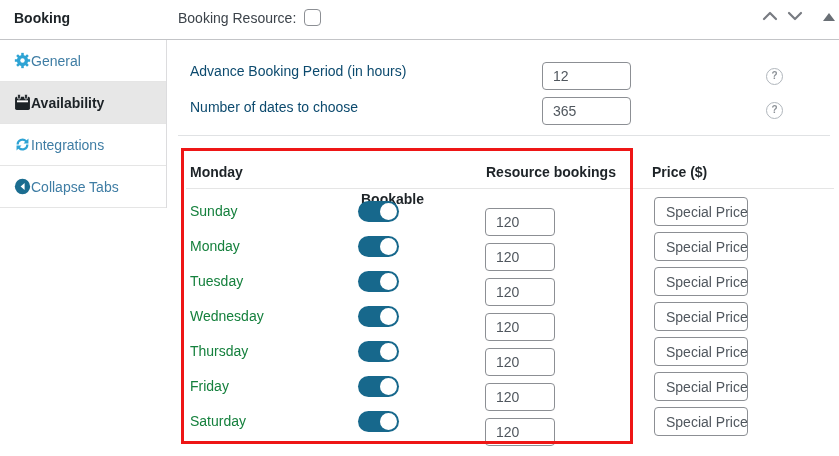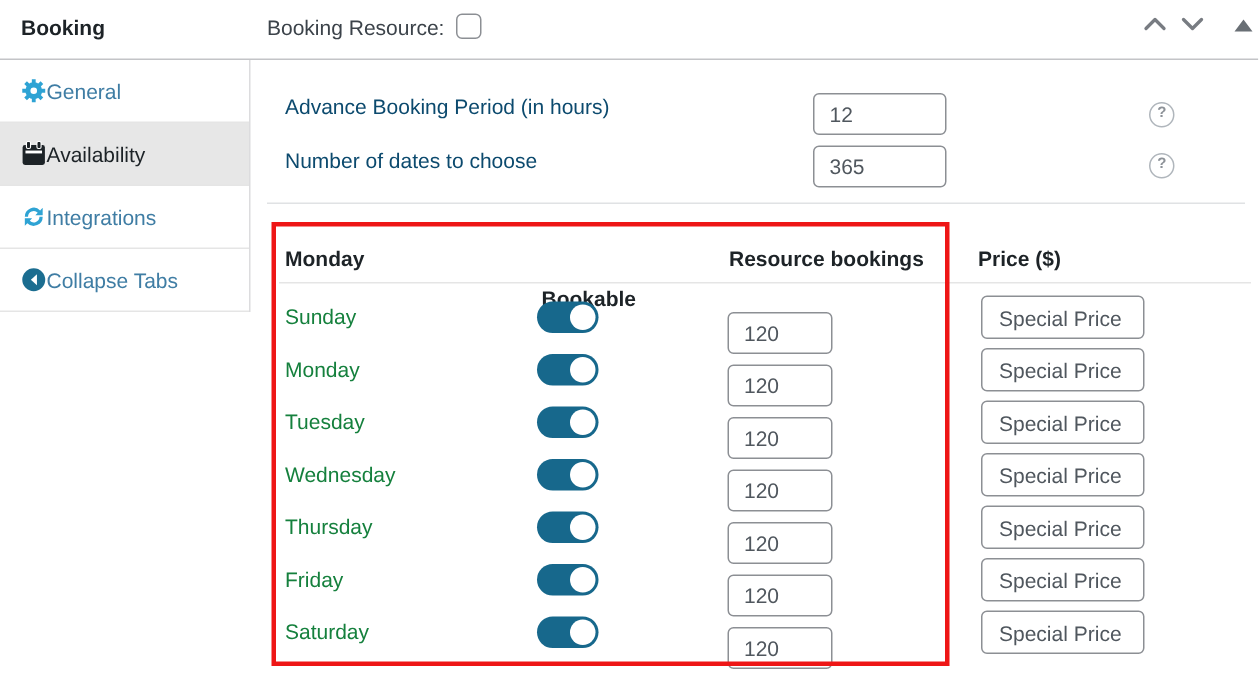--- a/index.html
+++ b/index.html
@@ -79,21 +79,21 @@
     padding-left: 14px;
     border-bottom: 1px solid #e5e5e5;
     font-size: 14px;
     color: var(--link, #3f7da4);
     cursor: pointer;
     background: #fff;
   }
   .side-item.active {
     background: #e7e7e7;
     color: #1d2327;
-    font-weight: 400;
+    font-weight: 700;
   }
   .side-item .icon { width: 17px; height: 17px; flex: 0 0 17px; }
   .side-item .icon svg { display: block; width: 17px; height: 17px; }
   
   .field-label { position: absolute; left: 190px; font-size: 14px; color: #0c4a6e; }
   .text-input {
     position: absolute;
     border: 1px solid #8c8f94;
     border-radius: 4px;
     font-family: "Liberation Sans", sans-serif;
@@ -156,21 +156,21 @@
   .toggle .knob {
     position: absolute;
     right: 2px; top: 2px;
     width: 17px; height: 17px;
     border-radius: 50%;
     background: #fff;
   }
   .trow .max-input { left: 485px; top: 14px; width: 70px; height: 28px; }
   .price-btn {
     position: absolute; left: 654px; top: 3px;
-    width: 109px; height: 29px;
+    width: 94px; height: 29px;
     background: #fff;
     border: 1px solid #8c8f94;
     border-radius: 4px;
     font-family: "Liberation Sans", sans-serif;
     font-size: 14px;
     color: #50575e;
     text-align: left;
     padding: 0 2px 0 11px;
     white-space: nowrap;
     overflow: hidden;

